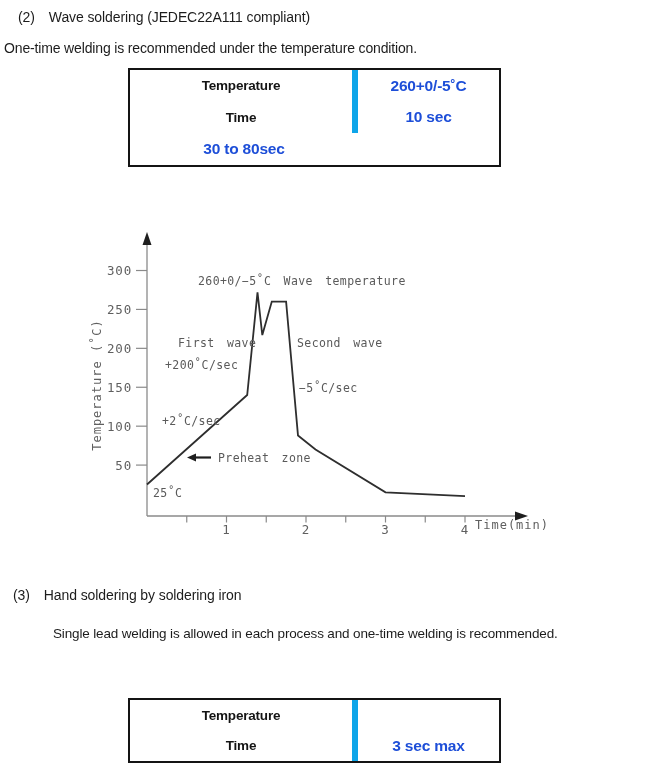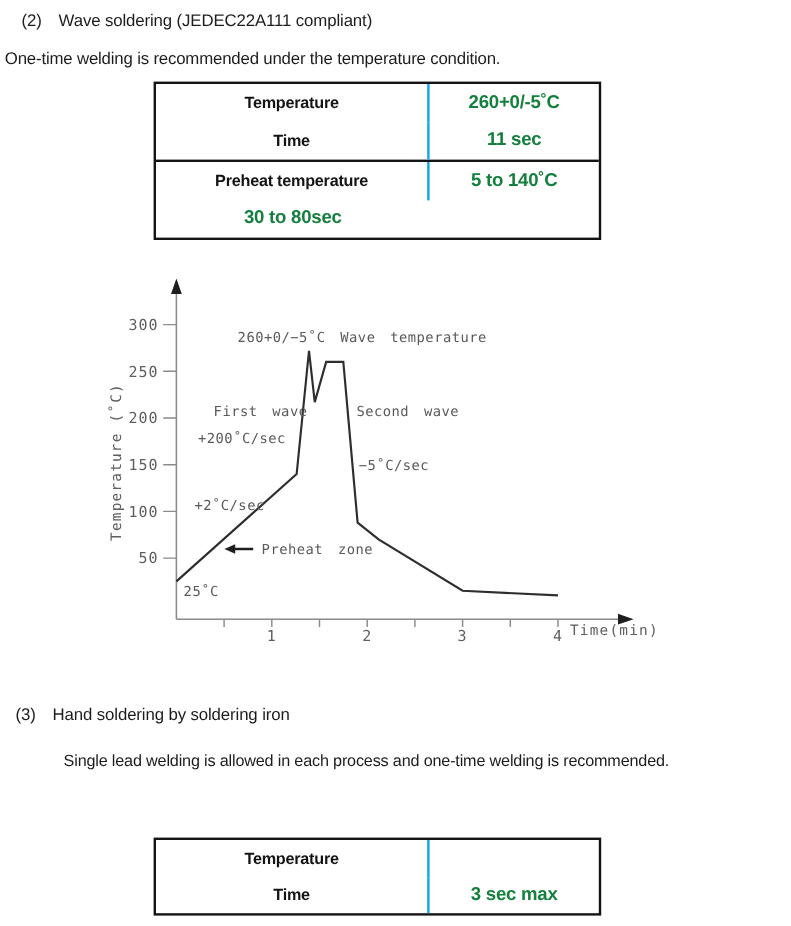--- a/index.html
+++ b/index.html
@@ -17,22 +17,22 @@
   .sec-heading .num{display:inline-block;margin-right:14px;}
   .para{font-size:14px;font-weight:500;letter-spacing:-0.15px;white-space:nowrap;}
   
   .dtable{
     position:absolute;left:128px;width:373px;
     border:2px solid #141414;box-sizing:border-box;background:#fff;
   }
   .dtable .row{display:grid;grid-template-columns:228px 1fr;}
   .dtable .row.sep{border-top:2px solid #141414;}
   .cell{display:flex;align-items:center;justify-content:center;box-sizing:border-box;}
-  .cell.label{border-right:2px solid #0ea5e9;font-size:13.5px;font-weight:600;letter-spacing:-0.2px;color:#141414;}
-  .cell.value{font-size:15.5px;font-weight:600;letter-spacing:-0.2px;color:#15803d;}
+  .cell.label{border-right:6px solid #0ea5e9;font-size:13.5px;font-weight:600;letter-spacing:-0.2px;color:#141414;}
+  .cell.value{font-size:15.5px;font-weight:600;letter-spacing:-0.2px;color:#1d4ed8;}
   .t1 .row{height:31.5px;}
   .t2 .row{height:30.5px;}
   
   .chart-box{position:absolute;left:85px;top:232px;width:470px;height:310px;}
   .chart-box svg{position:absolute;left:0;top:0;}
   .chart-box text{font-family:"DejaVu Sans Mono", monospace;}
   text.anno{font-size:11.5px;fill:#5a5a5a;letter-spacing:0.4px;word-spacing:5px;}
   text.tick{font-size:12.5px;fill:#5f5f5f;letter-spacing:0.8px;}
   text.axis-title{font-size:12px;fill:#5f5f5f;letter-spacing:1px;}
 </style>
@@ -47,25 +47,21 @@
 
   <div class="abs para" style="left:4px;top:40px;">One-time welding is recommended under the temperature condition.</div>
 
   <div class="dtable t1" style="top:68px;">
     <div class="row">
       <div class="cell label">Temperature</div>
       <div class="cell value">260+0/-5˚C</div>
     </div>
     <div class="row">
       <div class="cell label">Time</div>
-      <div class="cell value">11 sec</div>
-    </div>
-    <div class="row sep">
-      <div class="cell label">Preheat temperature</div>
-      <div class="cell value">5 to 140˚C</div>
+      <div class="cell value">10 sec</div>
     </div>
     <div class="row">
       <div class="cell value">30 to 80sec</div>
     </div>
   </div>
 
   <div class="chart-box">
     <svg width="470" height="310" viewBox="0 0 470 310">
         <line x1="62" y1="10" x2="62" y2="284" stroke="#8a8a8a" stroke-width="1.3"></line>
         <line x1="62" y1="284" x2="432" y2="284" stroke="#8a8a8a" stroke-width="1.3"></line>

